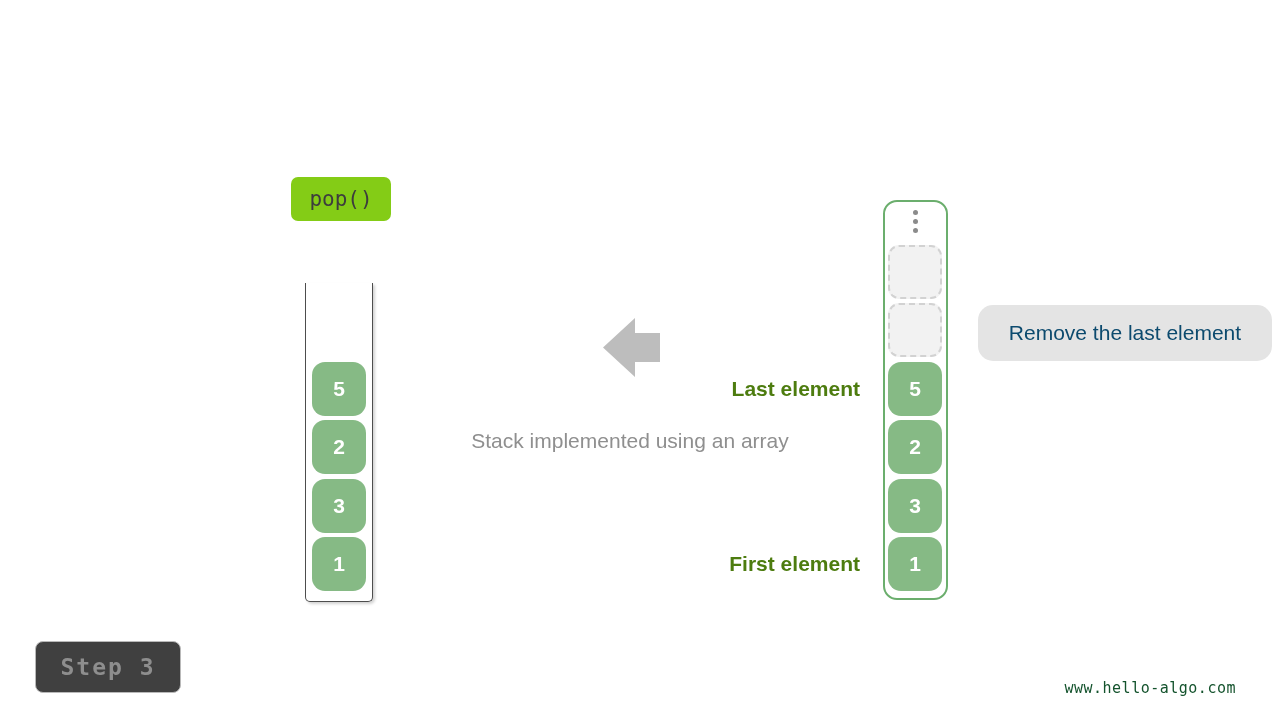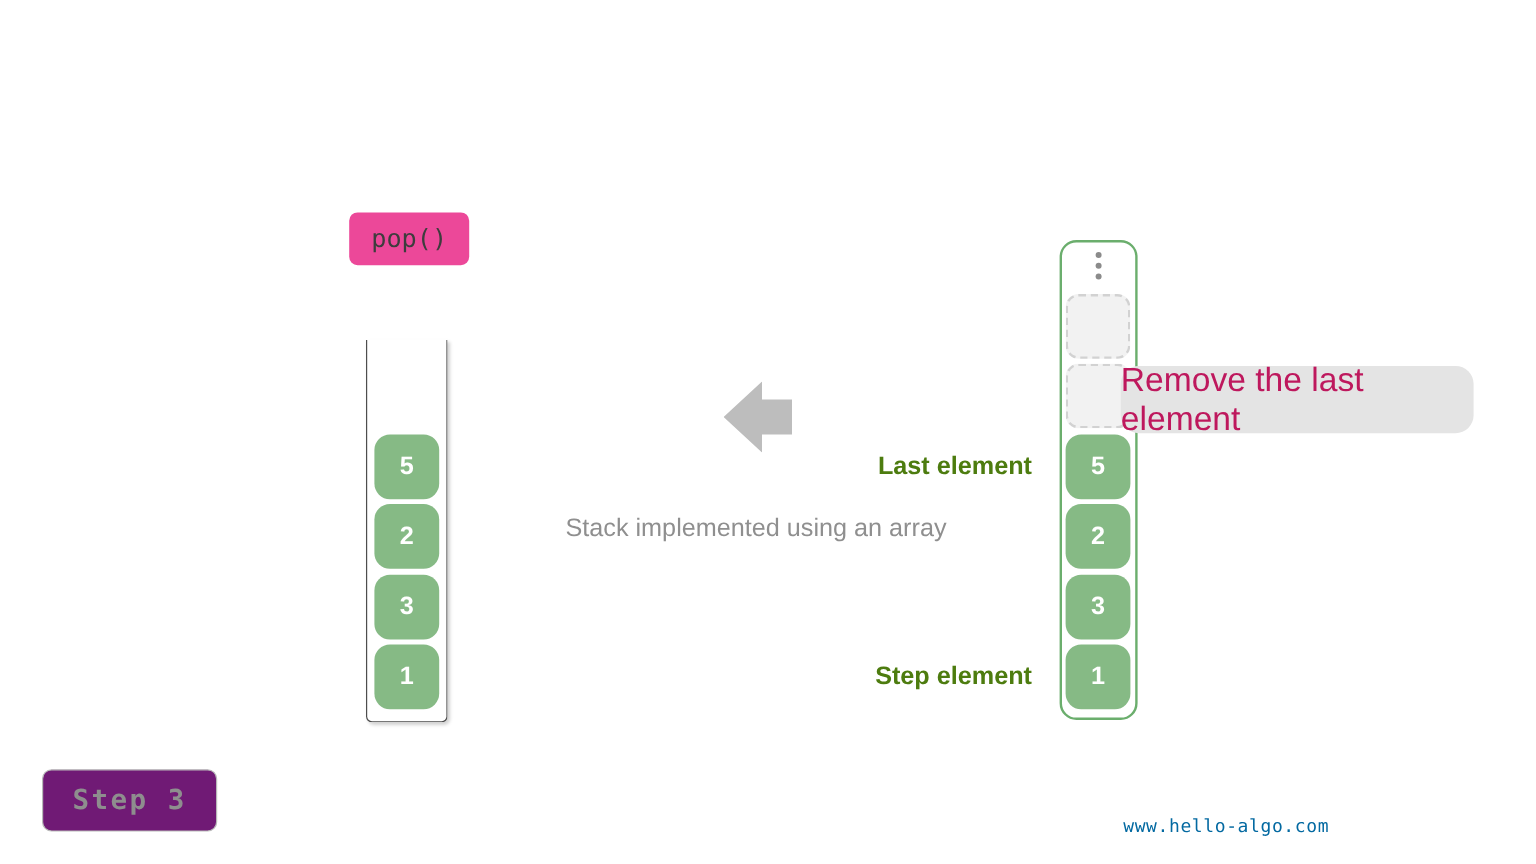--- a/index.html
+++ b/index.html
@@ -15,62 +15,63 @@
     position: relative;
     width: 1280px;
     height: 720px;
     background: #ffffff;
   }
   
   .pop-badge {
     position: absolute;
     left: 291px; top: 177px;
     width: 100px; height: 44px;
-    background: #ec4899;
+    background: #84cc16;
     border-radius: 7px;
     display: flex; align-items: center; justify-content: center;
     font-family: "DejaVu Sans Mono", "Liberation Mono", monospace;
     font-size: 21px;
     color: #3d3d3d;
   }
   .step-badge {
     position: absolute;
     left: 35px; top: 641px;
     width: 146px; height: 52px;
-    background: #701a75;
+    background: #404040;
     border: 1.5px solid #b9b9b9;
     border-radius: 8px;
     box-sizing: border-box;
     display: flex; align-items: center; justify-content: center;
     font-family: "DejaVu Sans Mono", "Liberation Mono", monospace;
     font-weight: bold;
     font-size: 23px;
     letter-spacing: 2px;
     color: #8e8e8e;
   }
   .remove-note {
     position: absolute;
-    left: 934px; top: 305px;
+    left: 978px; top: 305px;
     width: 294px; height: 56px;
     background: #e4e4e4;
     border-radius: 15px;
     box-sizing: border-box;
     display: flex; align-items: center; justify-content: center;
-    font-size: 28px;
-    color: #be185d;
+    font-size: 21px;
+    color: #0c4a6e;
   }
   .watermark {
     position: absolute;
     right: 44px; top: 678px;
     width: 300px; height: 20px;
     line-height: 20px;
+    text-align: right;
     font-family: "DejaVu Sans Mono", "Liberation Mono", monospace;
     font-size: 15px;
     letter-spacing: 0.5px;
-    color: #0369a1;
+    color: #14532d;
   }
   
   .caption {
     position: absolute;
     left: 330px; top: 427px;
     width: 600px; height: 28px;
     line-height: 28px;
     text-align: center;
     font-size: 21px;
     color: #8f8f8f;
@@ -168,21 +169,21 @@
   <div class="cell stack-cell row-1">2</div>
   <div class="cell stack-cell row-2">3</div>
   <div class="cell stack-cell row-3">1</div>
 
   <svg class="arrow" viewBox="0 0 57 59">
     <polygon points="0,29.5 32,0 32,15 57,15 57,44 32,44 32,59" fill="#bdbdbd"></polygon>
   </svg>
 
   <div class="side-label label-last">Last element</div>
   <div class="caption">Stack implemented using an array</div>
-  <div class="side-label label-first">Step element</div>
+  <div class="side-label label-first">First element</div>
 
   <div class="array-box"></div>
   <div class="ellipsis">
     <span></span>
       <span></span>
       <span></span>
   </div>
   <div class="empty-cell empty-0"></div>
   <div class="empty-cell empty-1"></div>
   <div class="cell array-cell row-0">5</div>

